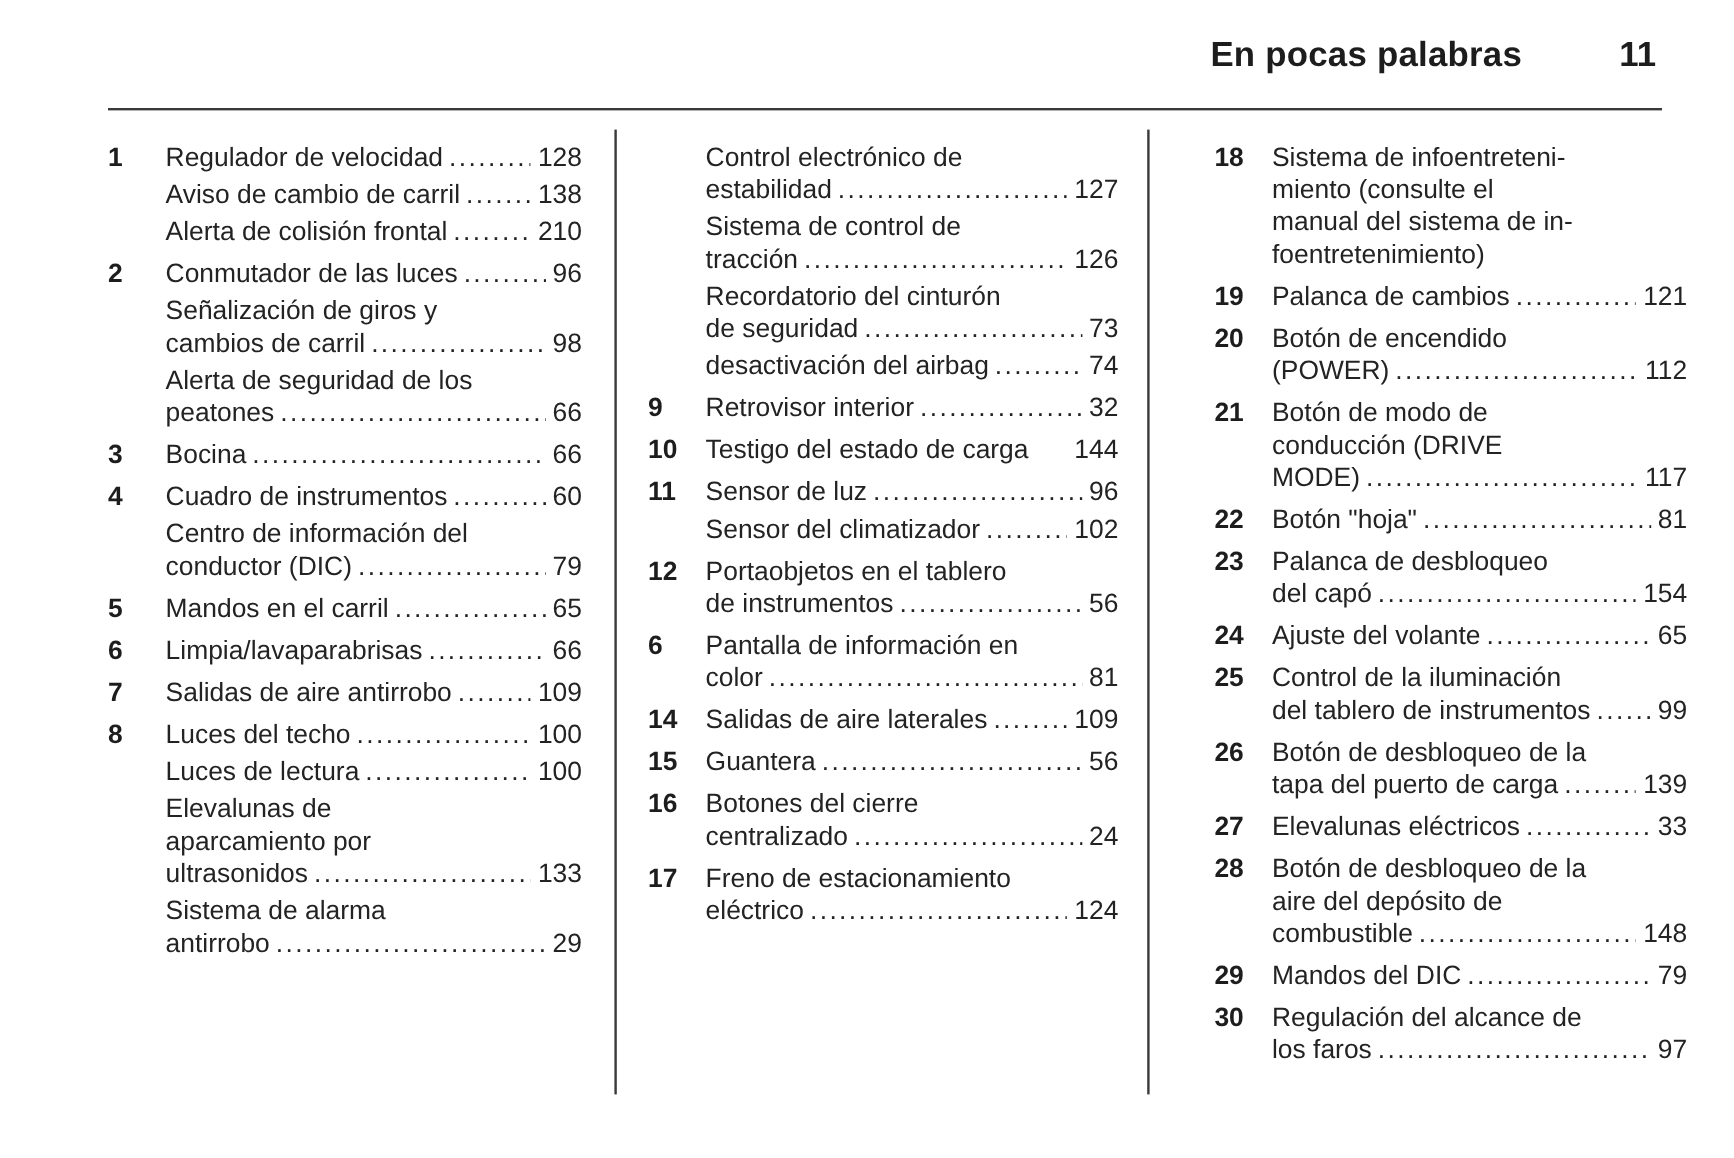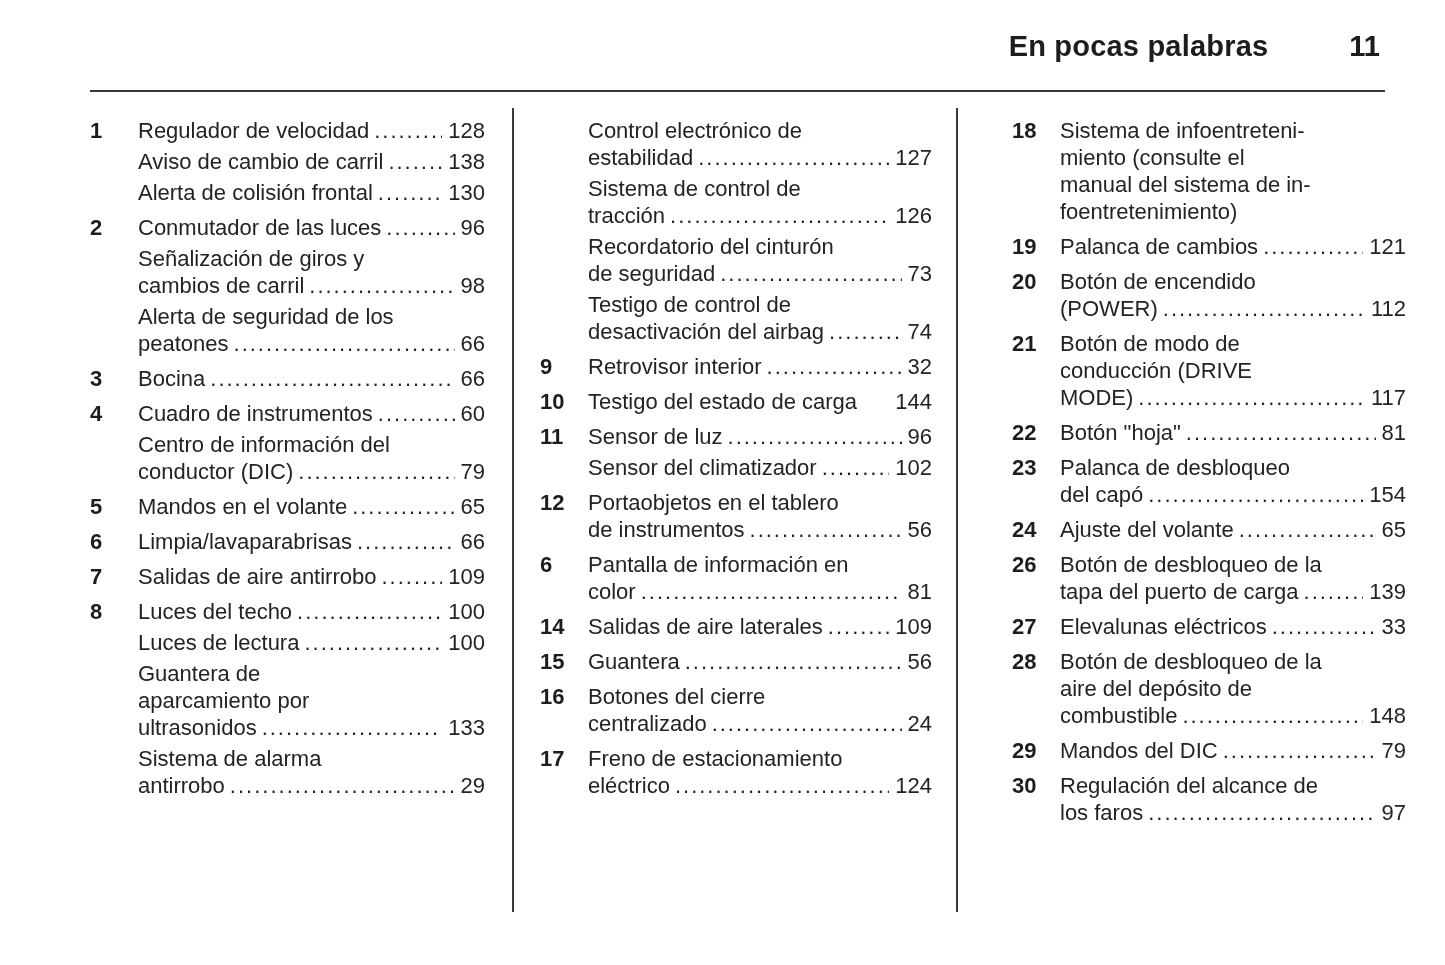--- a/index.html
+++ b/index.html
@@ -143,21 +143,21 @@
               <span class="pg">138</span>
             </div>
           </div>
         </div>
         <div class="entry">
           <span class="num"></span>
           <div class="body">
             <div class="lastline">
               <span class="t">Alerta de colisión frontal</span>
               <span class="leader"></span>
-              <span class="pg">130</span>
+              <span class="pg">210</span>
             </div>
           </div>
         </div>
         <div class="entry numbered">
           <span class="num">2</span>
           <div class="body">
             <div class="lastline">
               <span class="t">Conmutador de las luces</span>
               <span class="leader"></span>
               <span class="pg">96</span>
@@ -214,21 +214,21 @@
               <span class="t">conductor (DIC)</span>
               <span class="leader"></span>
               <span class="pg">79</span>
             </div>
           </div>
         </div>
         <div class="entry numbered">
           <span class="num">5</span>
           <div class="body">
             <div class="lastline">
-              <span class="t">Mandos en el volante</span>
+              <span class="t">Mandos en el carril</span>
               <span class="leader"></span>
               <span class="pg">65</span>
             </div>
           </div>
         </div>
         <div class="entry numbered">
           <span class="num">6</span>
           <div class="body">
             <div class="lastline">
               <span class="t">Limpia/lavaparabrisas</span>
@@ -263,21 +263,21 @@
             <div class="lastline">
               <span class="t">Luces de lectura</span>
               <span class="leader"></span>
               <span class="pg">100</span>
             </div>
           </div>
         </div>
         <div class="entry">
           <span class="num"></span>
           <div class="body">
-            <div class="line">Guantera de</div>
+            <div class="line">Elevalunas de</div>
             <div class="line">aparcamiento por</div>
             <div class="lastline">
               <span class="t">ultrasonidos</span>
               <span class="leader"></span>
               <span class="pg">133</span>
             </div>
           </div>
         </div>
         <div class="entry">
           <span class="num"></span>
@@ -321,21 +321,20 @@
             <div class="lastline">
               <span class="t">de seguridad</span>
               <span class="leader"></span>
               <span class="pg">73</span>
             </div>
           </div>
         </div>
         <div class="entry">
           <span class="num"></span>
           <div class="body">
-            <div class="line">Testigo de control de</div>
             <div class="lastline">
               <span class="t">desactivación del airbag</span>
               <span class="leader"></span>
               <span class="pg">74</span>
             </div>
           </div>
         </div>
         <div class="entry numbered">
           <span class="num">9</span>
           <div class="body">
@@ -509,20 +508,31 @@
           <span class="num">24</span>
           <div class="body">
             <div class="lastline">
               <span class="t">Ajuste del volante</span>
               <span class="leader"></span>
               <span class="pg">65</span>
             </div>
           </div>
         </div>
         <div class="entry numbered">
+          <span class="num">25</span>
+          <div class="body">
+            <div class="line">Control de la iluminación</div>
+            <div class="lastline">
+              <span class="t">del tablero de instrumentos</span>
+              <span class="leader"></span>
+              <span class="pg">99</span>
+            </div>
+          </div>
+        </div>
+        <div class="entry numbered">
           <span class="num">26</span>
           <div class="body">
             <div class="line">Botón de desbloqueo de la</div>
             <div class="lastline">
               <span class="t">tapa del puerto de carga</span>
               <span class="leader"></span>
               <span class="pg">139</span>
             </div>
           </div>
         </div>

